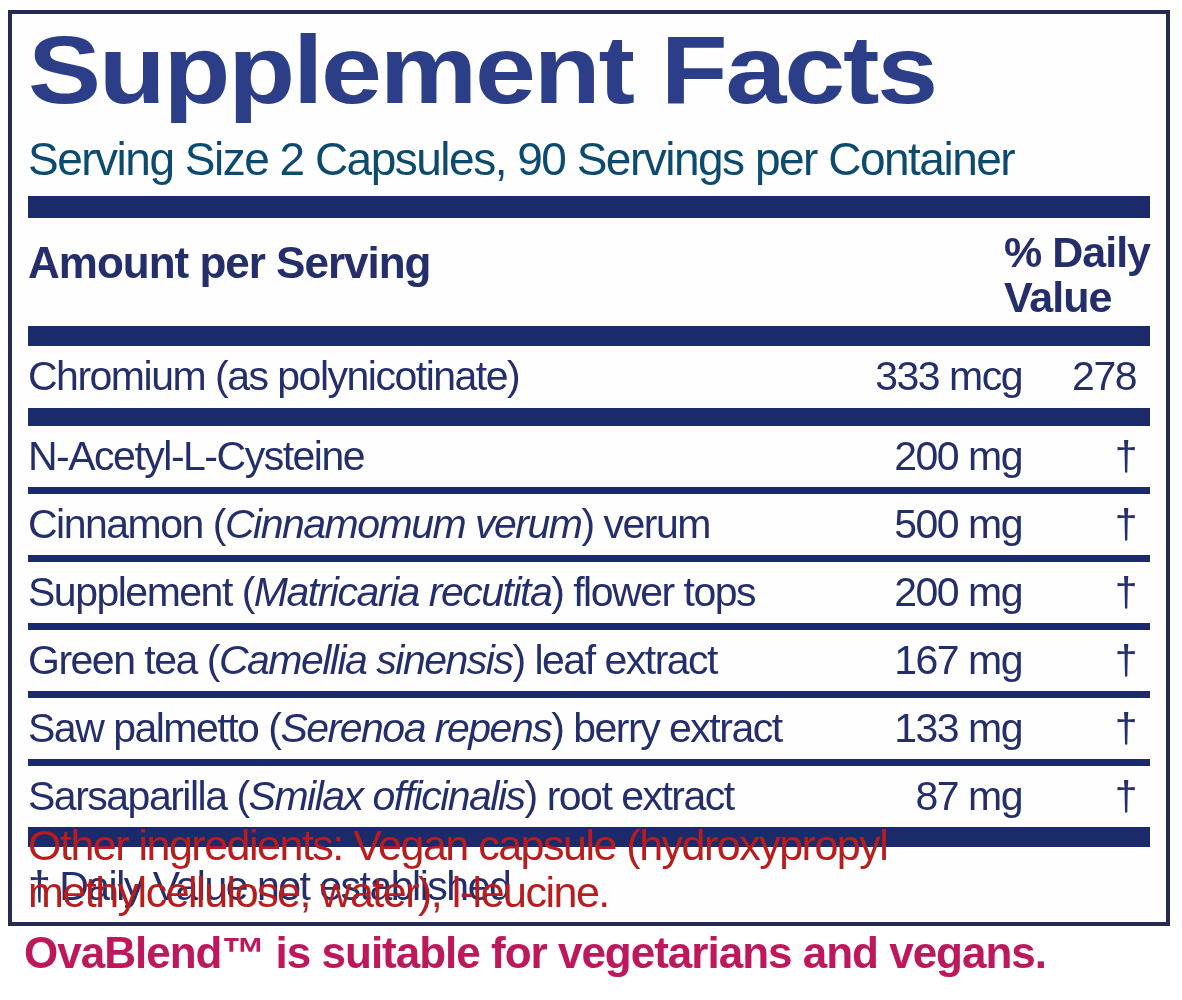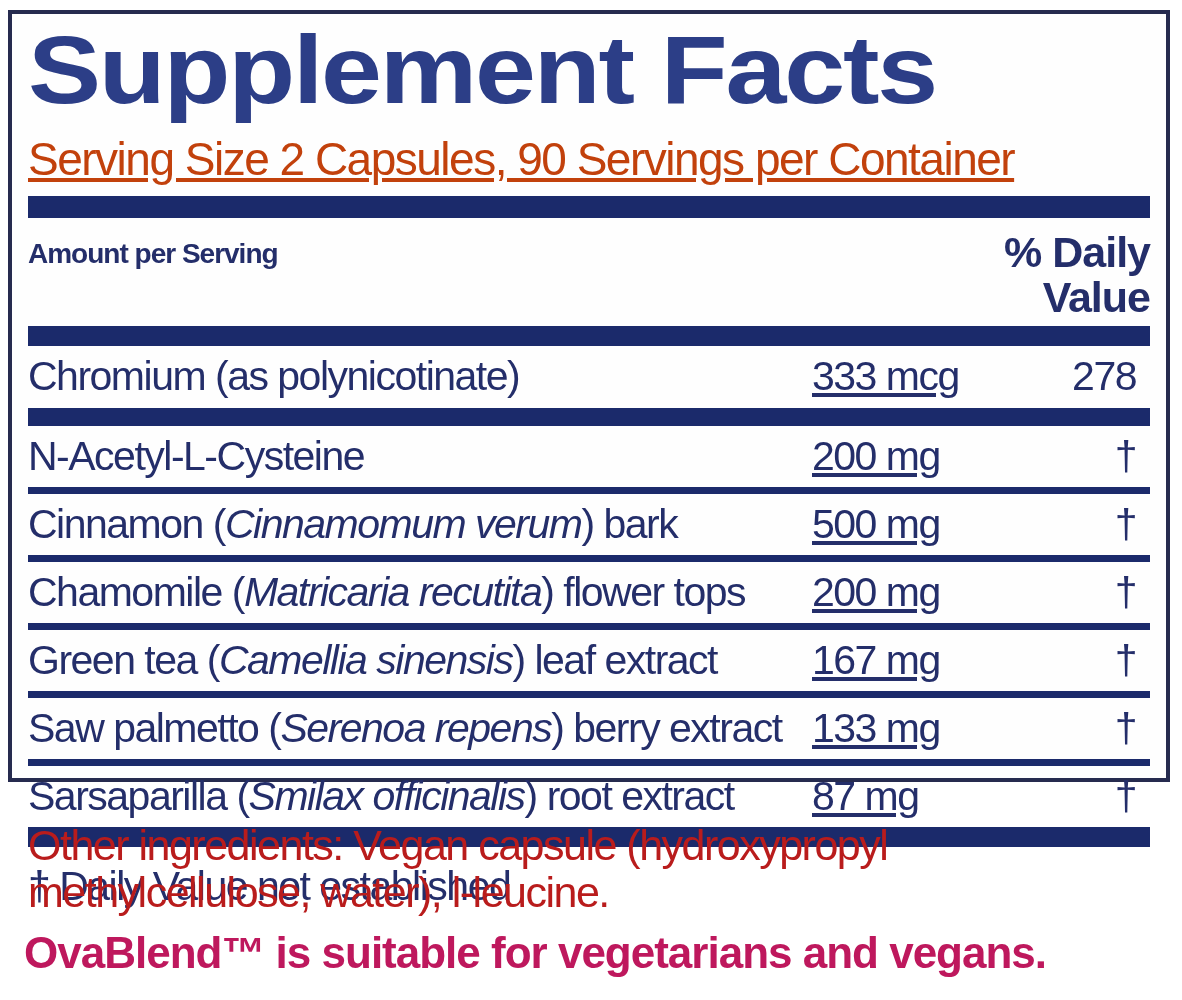--- a/index.html
+++ b/index.html
@@ -9,21 +9,21 @@
     font-family: "Liberation Sans", sans-serif;
     color: #242e6a;
     overflow: hidden;
   }
   .page { position: relative; width: 1182px; height: 1000px; }
 
   
   .facts-box {
     position: absolute;
     left: 8px; top: 10px;
-    width: 1162px; height: 772px;
+    width: 1162px; height: 916px;
     border: 4px solid #262b4f;
     background: #fefefe;
     padding: 0 16px;
   }
 
   .title {
     margin-top: 10px;
     font-size: 97px;
     font-weight: bold;
     color: #2c3e87;
@@ -31,63 +31,62 @@
     line-height: 0.95;
     white-space: nowrap;
     transform: scaleX(1.13);
     transform-origin: left center;
   }
 
   .serving-line {
     margin-top: 16px;
     font-size: 46px;
     letter-spacing: -1.5px;
-    color: #c2410c;
+    color: #0c4a6e;
     white-space: nowrap;
-    text-decoration: underline;
   }
 
   .bar { background: #1b2a6b; width: 100%; }
   .bar-22 { height: 22px; margin-top: 10px; }
   .bar-20 { height: 20px; }
   .bar-18 { height: 18px; }
   .bar-7  { height: 7px; }
 
   .col-header {
     display: flex;
     justify-content: space-between;
     align-items: flex-start;
     padding: 12px 0 6px 0;
   }
   .amt-per-serving {
-    font-size: 28px;
+    font-size: 44px;
     font-weight: bold;
     letter-spacing: -1px;
     padding-top: 8px;
   }
   .dv-header {
-    text-align: right;
+    text-align: left;
     font-size: 43px;
     font-weight: bold;
     letter-spacing: -1px;
     line-height: 1.05;
   }
 
   .row {
     display: flex;
     align-items: center;
     padding: 8px 0;
     font-size: 41px;
     letter-spacing: -1.5px;
     line-height: 1.1;
     color: #242e6a;
   }
   .row .name { flex: 1; white-space: nowrap; overflow: hidden; }
   .row .name .latin { font-style: italic; }
-  .row .amount { width: 210px; text-align: left; white-space: nowrap; text-decoration: underline; }
+  .row .amount { width: 210px; text-align: right; white-space: nowrap; }
   .row .dv { width: 128px; text-align: right; padding-right: 14px; white-space: nowrap; }
 
   .footnote {
     padding: 16px 0;
     font-size: 41px;
     letter-spacing: -1.5px;
   }
 
   
   .other-ingredients {
@@ -143,29 +142,29 @@
 
     <div class="row">
       <div class="name"><span>N-Acetyl-L-Cysteine</span><span class="latin"></span><span></span></div>
       <div class="amount">200 mg</div>
       <div class="dv">†</div>
     </div>
 
     <div class="bar bar-7"></div>
 
     <div class="row">
-      <div class="name"><span>Cinnamon (</span><span class="latin">Cinnamomum verum</span><span>) bark</span></div>
+      <div class="name"><span>Cinnamon (</span><span class="latin">Cinnamomum verum</span><span>) verum</span></div>
       <div class="amount">500 mg</div>
       <div class="dv">†</div>
     </div>
 
     <div class="bar bar-7"></div>
 
     <div class="row">
-      <div class="name"><span>Chamomile (</span><span class="latin">Matricaria recutita</span><span>) flower tops</span></div>
+      <div class="name"><span>Supplement (</span><span class="latin">Matricaria recutita</span><span>) flower tops</span></div>
       <div class="amount">200 mg</div>
       <div class="dv">†</div>
     </div>
 
     <div class="bar bar-7"></div>
 
     <div class="row">
       <div class="name"><span>Green tea (</span><span class="latin">Camellia sinensis</span><span>) leaf extract</span></div>
       <div class="amount">167 mg</div>
       <div class="dv">†</div>

